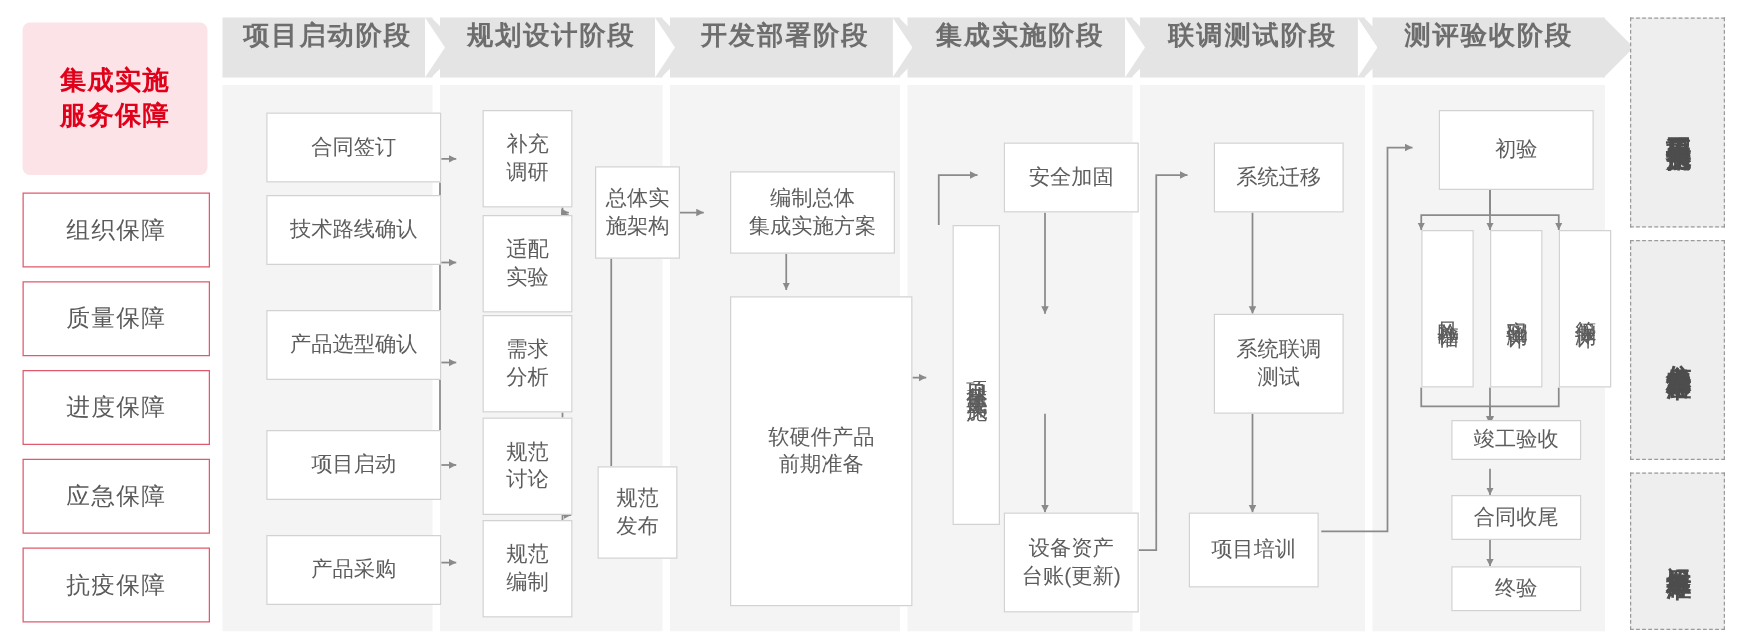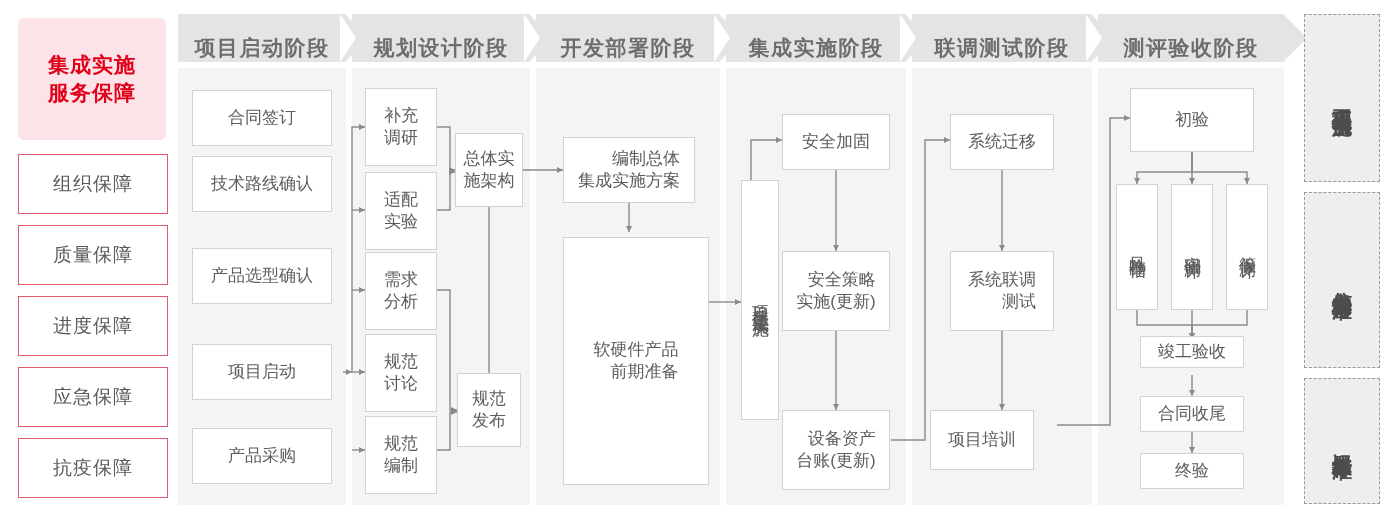--- a/index.html
+++ b/index.html
@@ -29,34 +29,35 @@
     color:#5a5a5a;font-size:19px;letter-spacing:1px;
   }
   
   .phase-body{
     position:absolute;top:68px;bottom:10px;
     background:#f4f4f4;
   }
   .phase-head{
     position:absolute;top:14px;height:48px;
     background:#e4e4e4;
-    display:flex;align-items:flex-end;justify-content:center;
+    display:flex;align-items:flex-start;justify-content:center;
     color:#6d6d6d;font-weight:bold;font-size:21px;letter-spacing:1.5px;
   }
   .phase-head .chev{
     position:absolute;right:-23px;top:0;width:24px;height:48px;
     background:#e4e4e4;
     clip-path:polygon(0 0,100% 50%,0 100%);
   }
   
   .node{
     position:absolute;background:#ffffff;border:1px solid #d2d2d2;
     display:flex;align-items:center;justify-content:center;
-    color:#5d5d5d;font-size:17px;line-height:1.3;text-align:right;
+    color:#5d5d5d;font-size:17px;line-height:1.3;text-align:center;
     box-sizing:border-box;
+    margin-left:21px;
   }
   .node.v{
     writing-mode:vertical-rl;text-orientation:upright;
     letter-spacing:2px;
   }
   
   .std{
     position:absolute;left:1304px;width:76px;
     background:#eeeeee;border:1.5px dashed #9a9a9a;
     box-sizing:border-box;
@@ -241,26 +242,20 @@
   </div>
   <div class="node" style="left:563px;top:237px;width:146px;height:248px">
     <div>
       <div>软硬件产品</div>
       <div>前期准备</div>
     </div>
   </div>
 
   <div class="node v" style="left:741px;top:180px;width:38px;height:240px">项目整体集成实施</div>
   <div class="node" style="left:782px;top:114px;width:108px;height:56px">安全加固</div>
-  <div class="node" style="left:782px;top:251px;width:108px;height:80px">
-    <div>
-      <div>安全策略</div>
-      <div>实施(更新)</div>
-    </div>
-  </div>
   <div class="node" style="left:782px;top:410px;width:108px;height:80px">
     <div>
       <div>设备资产</div>
       <div>台账(更新)</div>
     </div>
   </div>
 
   <div class="node" style="left:950px;top:114px;width:104px;height:56px">系统迁移</div>
   <div class="node" style="left:950px;top:251px;width:104px;height:80px">
     <div>

